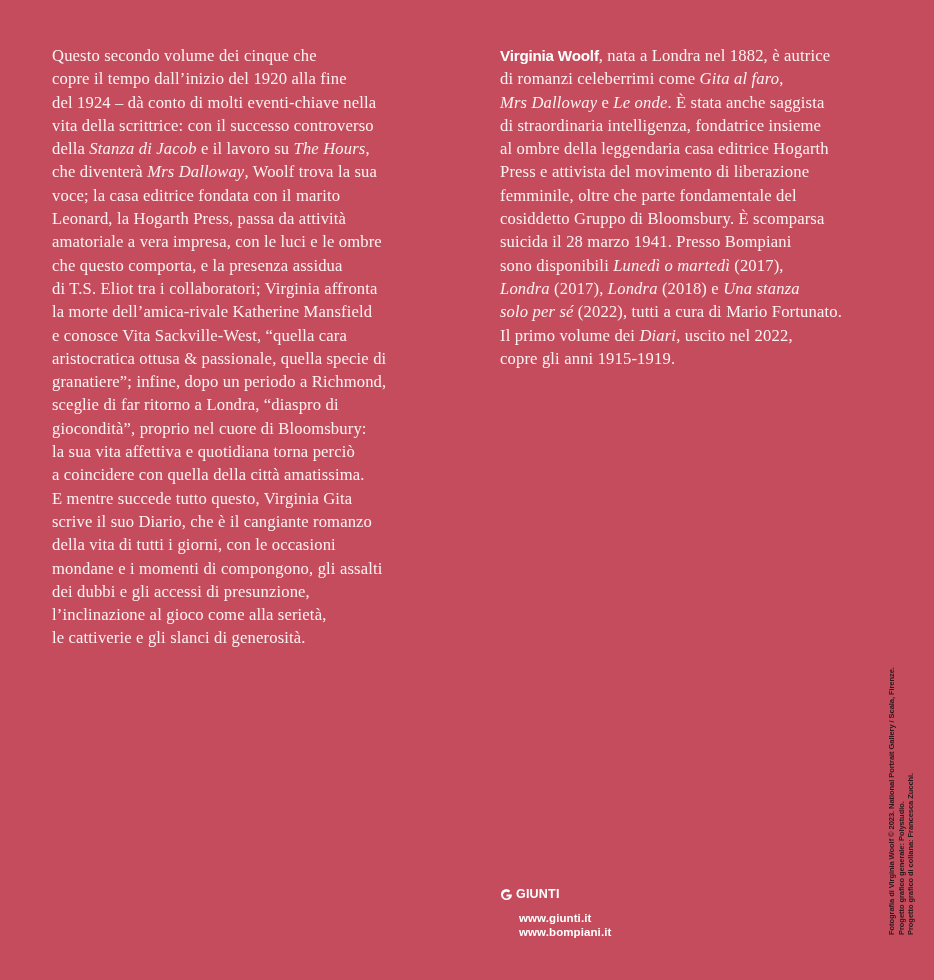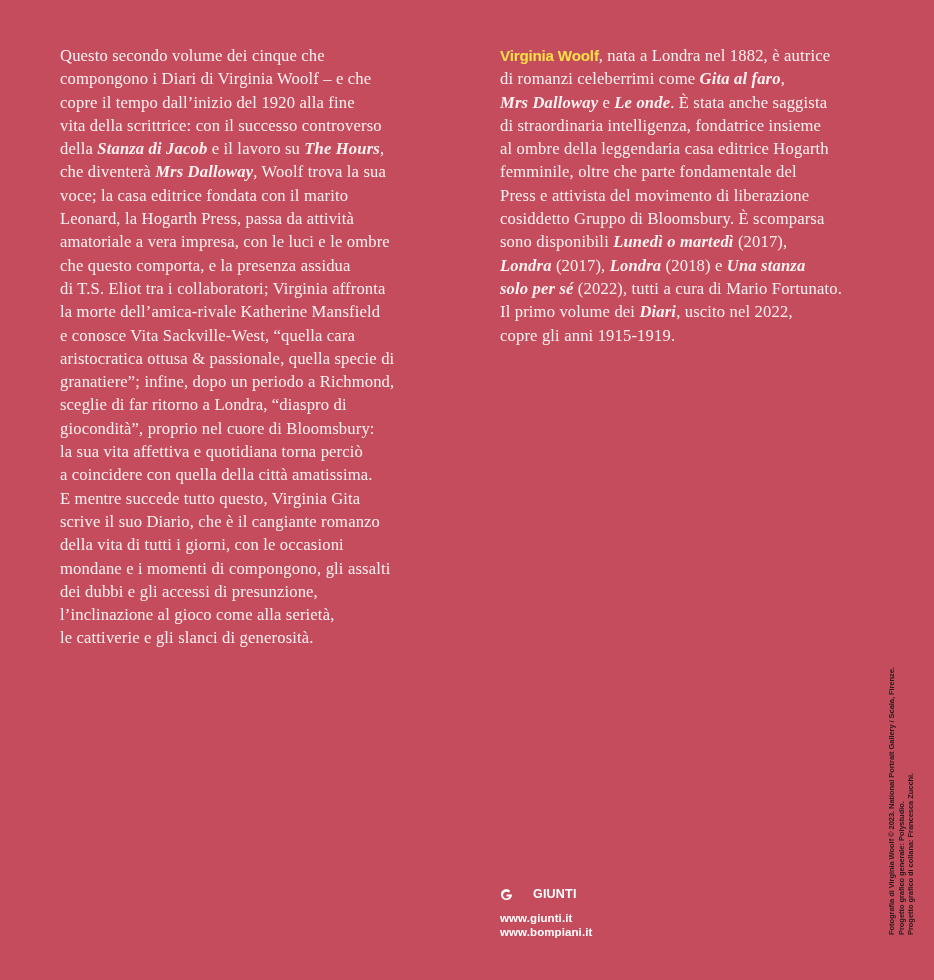--- a/index.html
+++ b/index.html
@@ -17,71 +17,71 @@
     }
     .col {
       position: absolute;
       font-family: "Liberation Serif", "DejaVu Serif", serif;
       font-size: 16.6px;
       line-height: 23.3px;
       color: #fdf1f2;
       letter-spacing: 0.15px;
     }
     .col-left {
-      left: 60px;
+      left: 52px;
       top: 44px;
       width: 400px;
     }
     .col-right {
       left: 500px;
       top: 44px;
       width: 410px;
     }
     .line {
       display: block;
       white-space: nowrap;
     }
     .line i {
       font-style: italic;
-      font-weight: bold;
     }
     .author-name {
       font-family: "Liberation Sans", "DejaVu Sans", sans-serif;
       font-weight: bold;
-      color: #fde047;
+      color: #ffffff;
       font-size: 15.2px;
       letter-spacing: -0.2px;
     }
     .publisher {
       position: absolute;
       left: 500px;
       top: 886px;
       font-family: "Liberation Sans", "DejaVu Sans", sans-serif;
       color: #ffffff;
     }
     .logo {
       display: flex;
       align-items: center;
-      gap: 20px;
+      gap: 3px;
       font-size: 12.5px;
       font-weight: bold;
       letter-spacing: 0.2px;
       height: 16px;
     }
     .logo-mark {
       width: 13px;
       height: 13px;
       display: inline-block;
     }
     .urls {
       margin-top: 9px;
       font-size: 11.5px;
       font-weight: bold;
       line-height: 14px;
       letter-spacing: 0.1px;
+      margin-left: 19px;
     }
     .credits {
       position: absolute;
       left: 887px;
       top: 935px;
       transform-origin: 0 0;
       transform: rotate(-90deg);
       font-family: "Liberation Sans", "DejaVu Sans", sans-serif;
       font-size: 7.6px;
       line-height: 9.6px;
@@ -92,22 +92,22 @@
     }
     .credits span {
       display: block;
     }
   </style>
 </head>
 <body>
 
 <div class="col col-left" id="desc">
     <span class="line"><span>Questo secondo volume dei cinque che</span></span>
-    <span class="line"><span>compongono i Diari di Virginia Woolf – e che</span></span>
     <span class="line"><span>copre il tempo dall’inizio del 1920 alla fine</span></span>
+    <span class="line"><span>del 1924 – dà conto di molti eventi-chiave nella</span></span>
     <span class="line"><span>vita della scrittrice: con il successo controverso</span></span>
     <span class="line"><span>della </span><i>Stanza di Jacob</i><span> e il lavoro su </span><i>The Hours</i><span>,</span></span>
     <span class="line"><span>che diventerà </span><i>Mrs Dalloway</i><span>, Woolf trova la sua</span></span>
     <span class="line"><span>voce; la casa editrice fondata con il marito</span></span>
     <span class="line"><span>Leonard, la Hogarth Press, passa da attività</span></span>
     <span class="line"><span>amatoriale a vera impresa, con le luci e le ombre</span></span>
     <span class="line"><span>che questo comporta, e la presenza assidua</span></span>
     <span class="line"><span>di T.S. Eliot tra i collaboratori; Virginia affronta</span></span>
     <span class="line"><span>la morte dell’amica-rivale Katherine Mansfield</span></span>
     <span class="line"><span>e conosce Vita Sackville-West, “quella cara</span></span>
@@ -125,23 +125,24 @@
     <span class="line"><span>l’inclinazione al gioco come alla serietà,</span></span>
     <span class="line"><span>le cattiverie e gli slanci di generosità.</span></span>
   </div>
 
 <div class="col col-right" id="bio">
     <span class="line"><span class="author-name">Virginia Woolf</span><span>, nata a Londra nel 1882, è autrice</span></span>
     <span class="line"><span>di romanzi celeberrimi come </span><i>Gita al faro</i><span>,</span></span>
     <span class="line"><i>Mrs Dalloway</i><span> e </span><i>Le onde</i><span>. È stata anche saggista</span></span>
     <span class="line"><span>di straordinaria intelligenza, fondatrice insieme</span></span>
     <span class="line"><span>al ombre della leggendaria casa editrice Hogarth</span></span>
+    <span class="line"><span>Press e attivista del movimento di liberazione</span></span>
     <span class="line"><span>femminile, oltre che parte fondamentale del</span></span>
-    <span class="line"><span>Press e attivista del movimento di liberazione</span></span>
     <span class="line"><span>cosiddetto Gruppo di Bloomsbury. È scomparsa</span></span>
+    <span class="line"><span>suicida il 28 marzo 1941. Presso Bompiani</span></span>
     <span class="line"><span>sono disponibili </span><i>Lunedì o martedì</i><span> (2017),</span></span>
     <span class="line"><i>Londra</i><span> (2017), </span><i>Londra</i><span> (2018) e </span><i>Una stanza</i></span>
     <span class="line"><i>solo per sé</i><span> (2022), tutti a cura di Mario Fortunato.</span></span>
     <span class="line"><span>Il primo volume dei </span><i>Diari</i><span>, uscito nel 2022,</span></span>
     <span class="line"><span>copre gli anni 1915-1919.</span></span>
   </div>
 
 <div class="publisher">
   <div class="logo">
     <svg class="logo-mark" viewBox="0 0 20 20">

